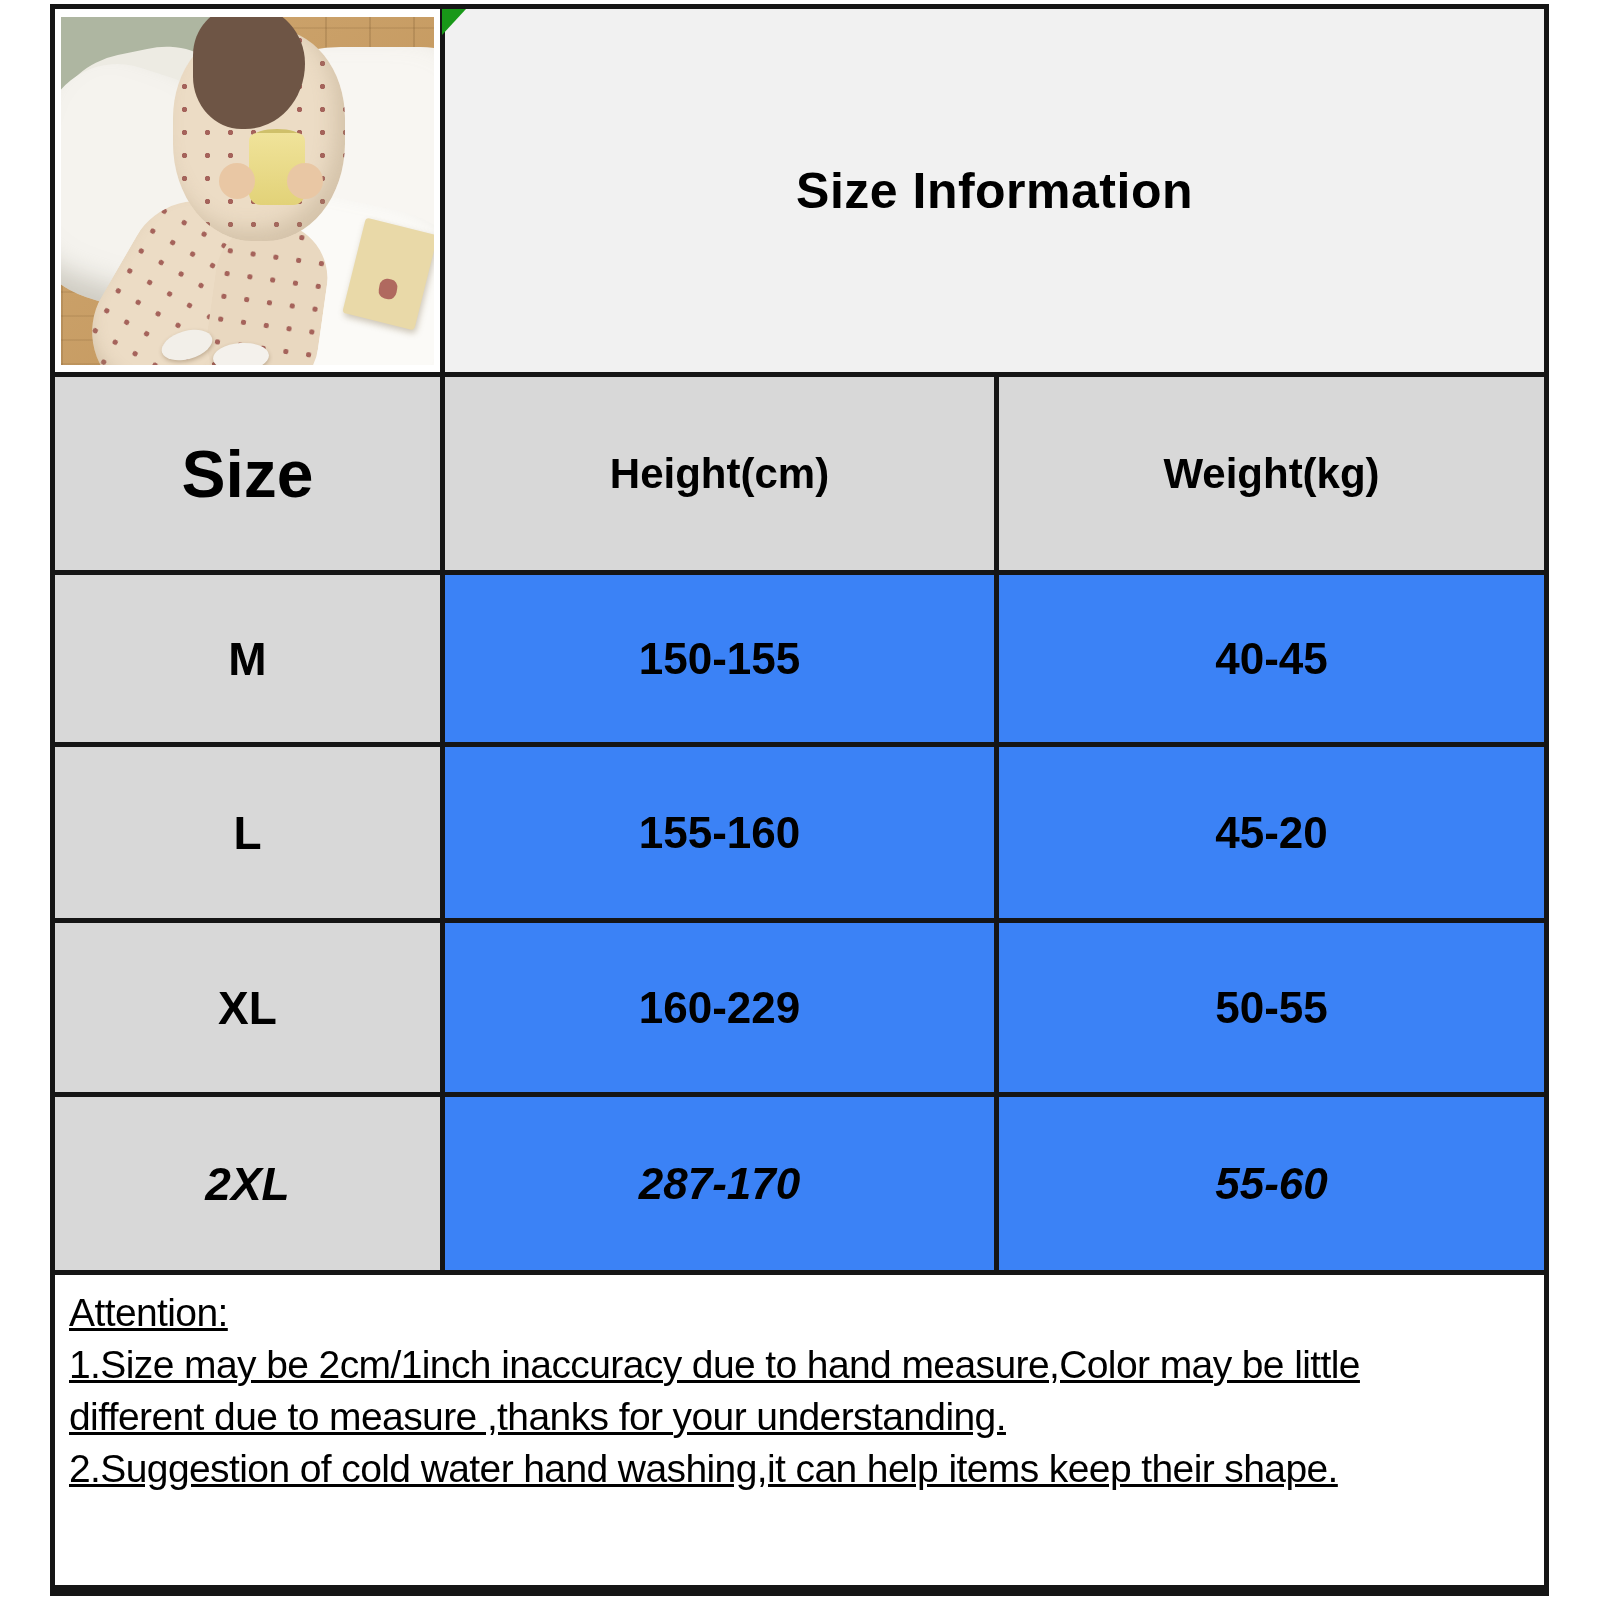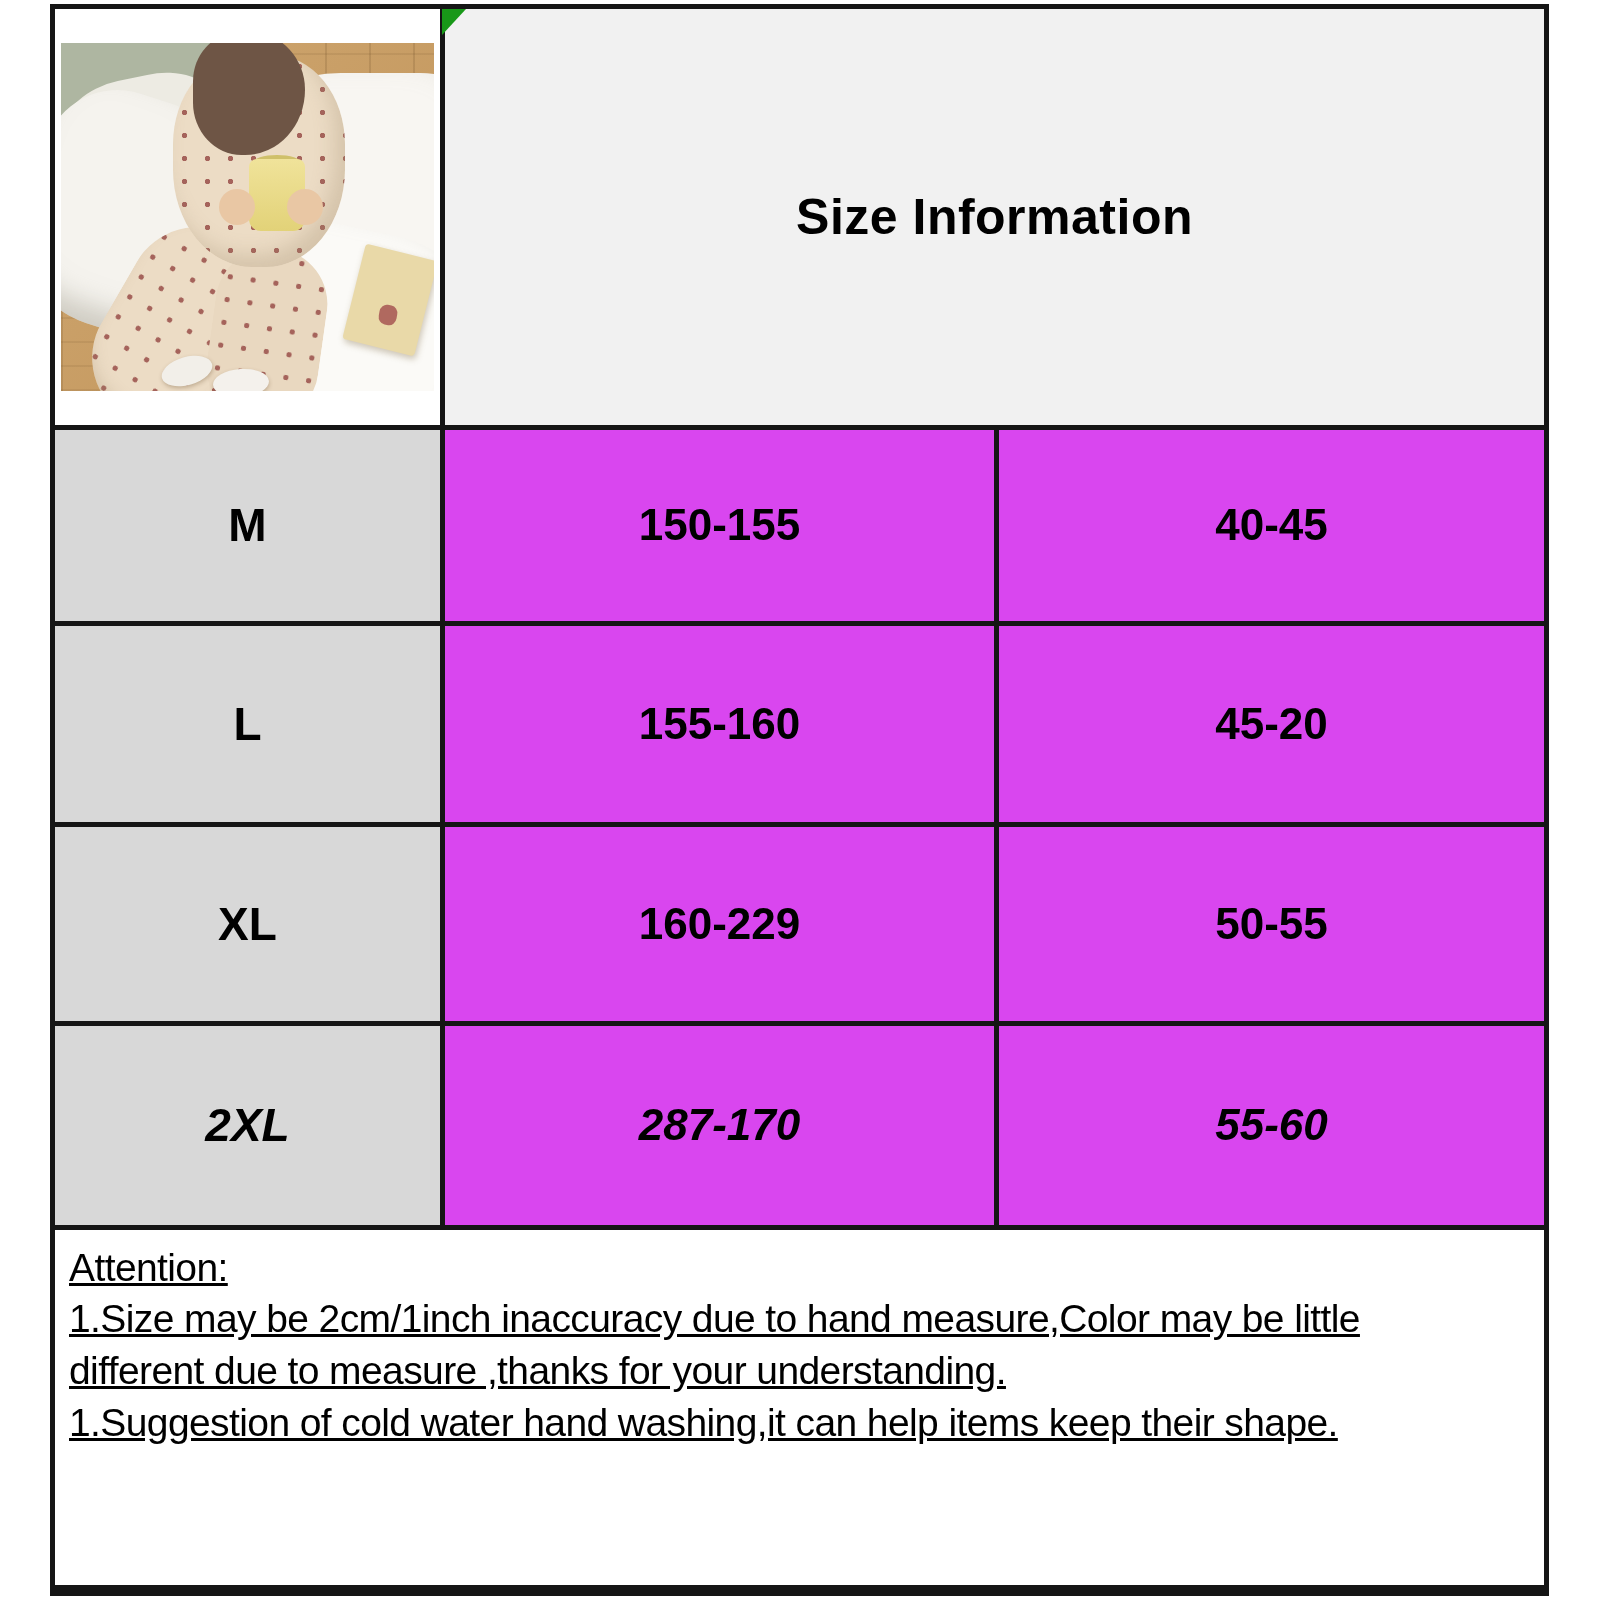--- a/index.html
+++ b/index.html
@@ -38,21 +38,21 @@
     position: absolute; top: 0; left: -3px;
     width: 0; height: 0;
     border-top: 26px solid #189818;
     border-right: 24px solid transparent;
   }
 
   
   th { background: #d8d8d8; font-size: 42px; font-weight: 700; }
   th.col-size { font-size: 66px; }
   td.size-cell { background: #d8d8d8; font-size: 46px; font-weight: 700; }
-  td.val-cell  { background: #d946ef; font-size: 44px; font-weight: 700; }
+  td.val-cell  { background: #3b82f6; font-size: 44px; font-weight: 700; }
 
   
   td.note-cell {
     background: #ffffff; text-align: left; vertical-align: top;
     padding: 12px 14px 0 14px;
     border-bottom-width: 11px;
     font-size: 39px; font-weight: 400; line-height: 1.33;
     letter-spacing: -0.6px; white-space: nowrap; overflow: hidden; text-decoration: underline;
   }
 
@@ -185,20 +185,25 @@
           <div class="slipper-1"></div>
           <div class="slipper-2"></div>
         </div>
       </td>
       <td class="title-cell" colspan="2">
         <span class="corner-marker"></span>
         <span class="title-text">Size Information</span>
       </td>
     </tr>
 
+    <tr class="r-head">
+      <th class="col-size">Size</th>
+      <th>Height(cm)</th>
+      <th>Weight(kg)</th>
+    </tr>
 
     <tr class="r-data-1">
       <td class="size-cell">M</td>
       <td class="val-cell">150-155</td>
       <td class="val-cell">40-45</td>
     </tr>
 
     <tr class="r-data-2">
       <td class="size-cell">L</td>
       <td class="val-cell">155-160</td>
@@ -215,18 +220,18 @@
       <td class="size-cell">2XL</td>
       <td class="val-cell">287-170</td>
       <td class="val-cell">55-60</td>
     </tr>
 
     <tr class="r-note">
       <td class="note-cell" colspan="3">
         <div>Attention:</div>
         <div>1.Size may be 2cm/1inch inaccuracy due to hand measure,Color may be little</div>
         <div>different due to measure ,thanks for your understanding.</div>
-        <div>1.Suggestion of cold water hand washing,it can help items keep their shape.</div>
+        <div>2.Suggestion of cold water hand washing,it can help items keep their shape.</div>
       </td>
     </tr>
   </tbody>
     </table>
 </div>
 
 </body></html>

